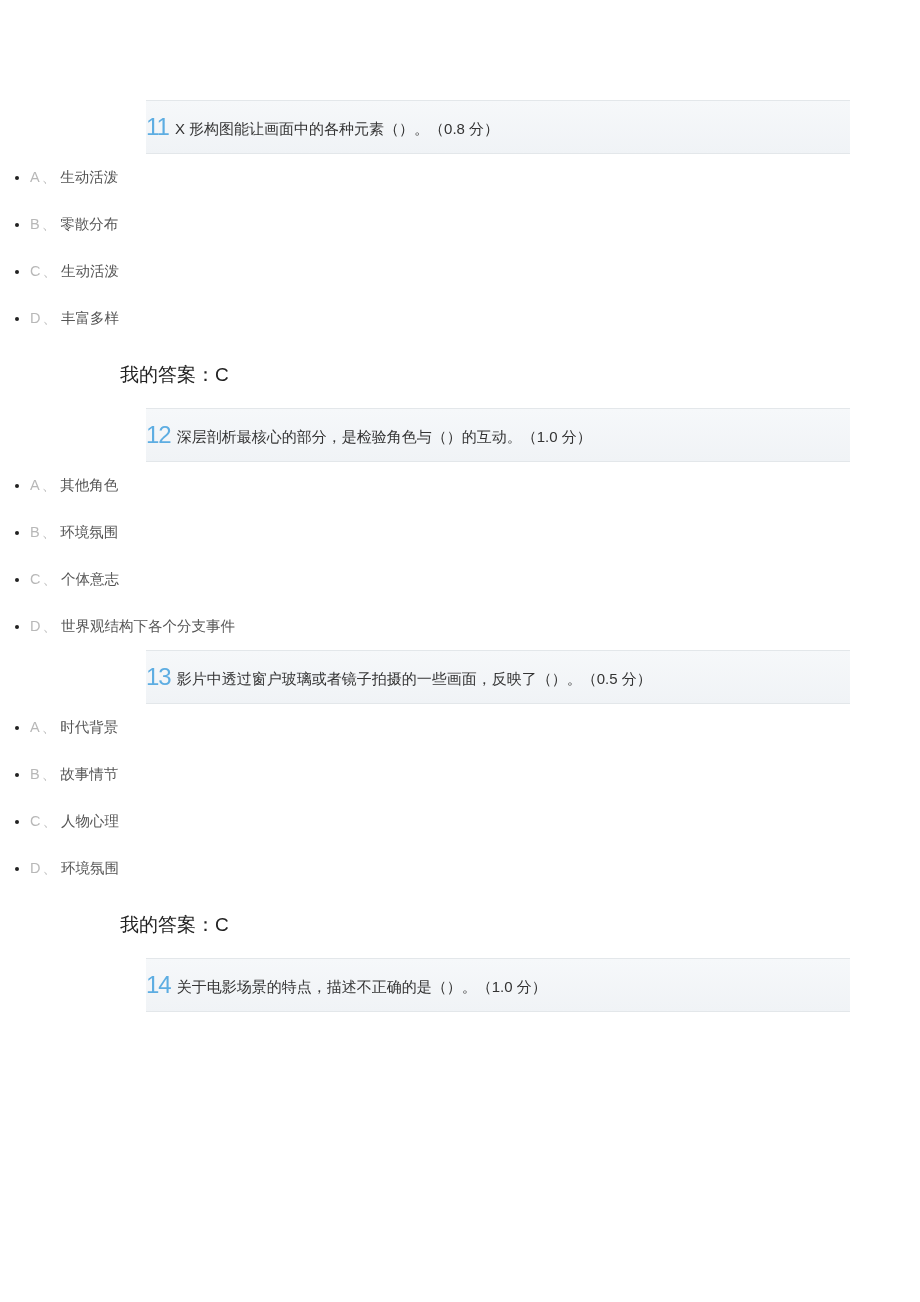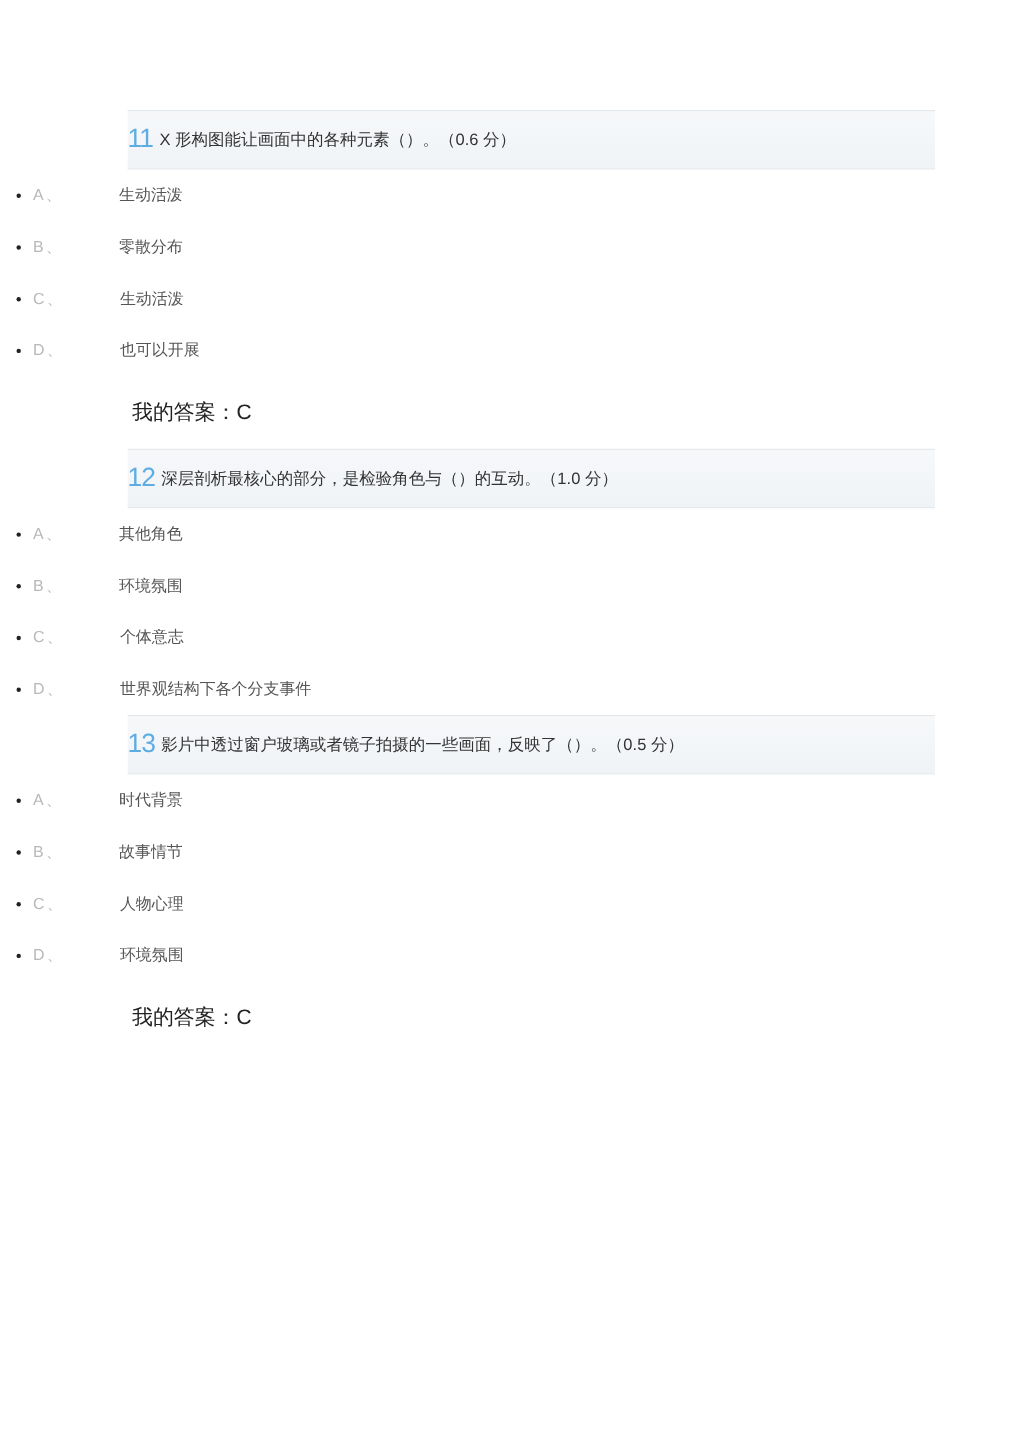--- a/index.html
+++ b/index.html
@@ -10,23 +10,23 @@
     color: #333;
     width: 920px;
   }
   .page { padding: 100px 70px 50px 70px; }
   .question-block { margin-bottom: 0; }
   .question-header {
     background: linear-gradient(to bottom, #f6f8fa 0%, #f0f3f6 100%);
     border-top: 1px solid #e3e7ea;
     border-bottom: 1px solid #e3e7ea;
     padding: 14px 0 14px 0;
-    margin-left: 46px;
+    margin-left: 76px;
     display: flex;
-    align-items: center;
+    align-items: flex-end;
     gap: 6px;
   }
   .q-number {
     color: #5dade2;
     font-size: 24px;
     font-weight: 400;
     line-height: 1;
     letter-spacing: -1px;
   }
   .q-text {
@@ -42,49 +42,49 @@
     padding: 14px 0 14px 0;
     color: #222;
     font-size: 14.5px;
   }
   .opt-letter {
     color: #b8b8b8;
     font-family: Arial, sans-serif;
     margin-right: 2px;
   }
   .opt-sep { color: #b8b8b8; margin-right: 4px; }
-  .opt-text { color: #555; margin-left: 48px; }
+  .opt-text { color: #555; }
   .answer-row {
     padding: 20px 0 20px 0;
     margin-left: 50px;
     color: #222;
     font-size: 19px;
     font-weight: 500;
     border-bottom: none;
   }
   .answer-label { color: #222; }
   .answer-value { color: #222; }
   li::marker { color: #222; font-size: 13px; }
 </style>
 </head>
 <body>
 
 <div class="page">
 
   <div class="question-block">
     <div class="question-header">
       <span class="q-number">11</span>
-      <span class="q-text">X 形构图能让画面中的各种元素（）。（0.6 分）</span>
+      <span class="q-text">X 形构图能让画面中的各种元素（）。（0.8 分）</span>
     </div>
     <div class="options-wrap">
       <ul class="options-list">
         <li><span class="opt-letter">A</span><span class="opt-sep">、</span><span class="opt-text">生动活泼</span></li>
         <li><span class="opt-letter">B</span><span class="opt-sep">、</span><span class="opt-text">零散分布</span></li>
         <li><span class="opt-letter">C</span><span class="opt-sep">、</span><span class="opt-text">生动活泼</span></li>
-        <li><span class="opt-letter">D</span><span class="opt-sep">、</span><span class="opt-text">也可以开展</span></li>
+        <li><span class="opt-letter">D</span><span class="opt-sep">、</span><span class="opt-text">丰富多样</span></li>
       </ul>
     </div>
     <div class="answer-row">
       <span class="answer-label">我的答案：</span><span class="answer-value">C</span>
     </div>
   </div>
 
   <div class="question-block">
     <div class="question-header">
       <span class="q-number">12</span>
@@ -112,15 +112,19 @@
         <li><span class="opt-letter">C</span><span class="opt-sep">、</span><span class="opt-text">人物心理</span></li>
         <li><span class="opt-letter">D</span><span class="opt-sep">、</span><span class="opt-text">环境氛围</span></li>
       </ul>
     </div>
     <div class="answer-row">
       <span class="answer-label">我的答案：</span><span class="answer-value">C</span>
     </div>
   </div>
 
   <div class="question-block">
+    <div class="question-header">
+      <span class="q-number">14</span>
+      <span class="q-text"> 关于电影场景的特点，描述不正确的是（）。（1.0 分）</span>
+    </div>
   </div>
 
 </div>
 
 </body></html>

